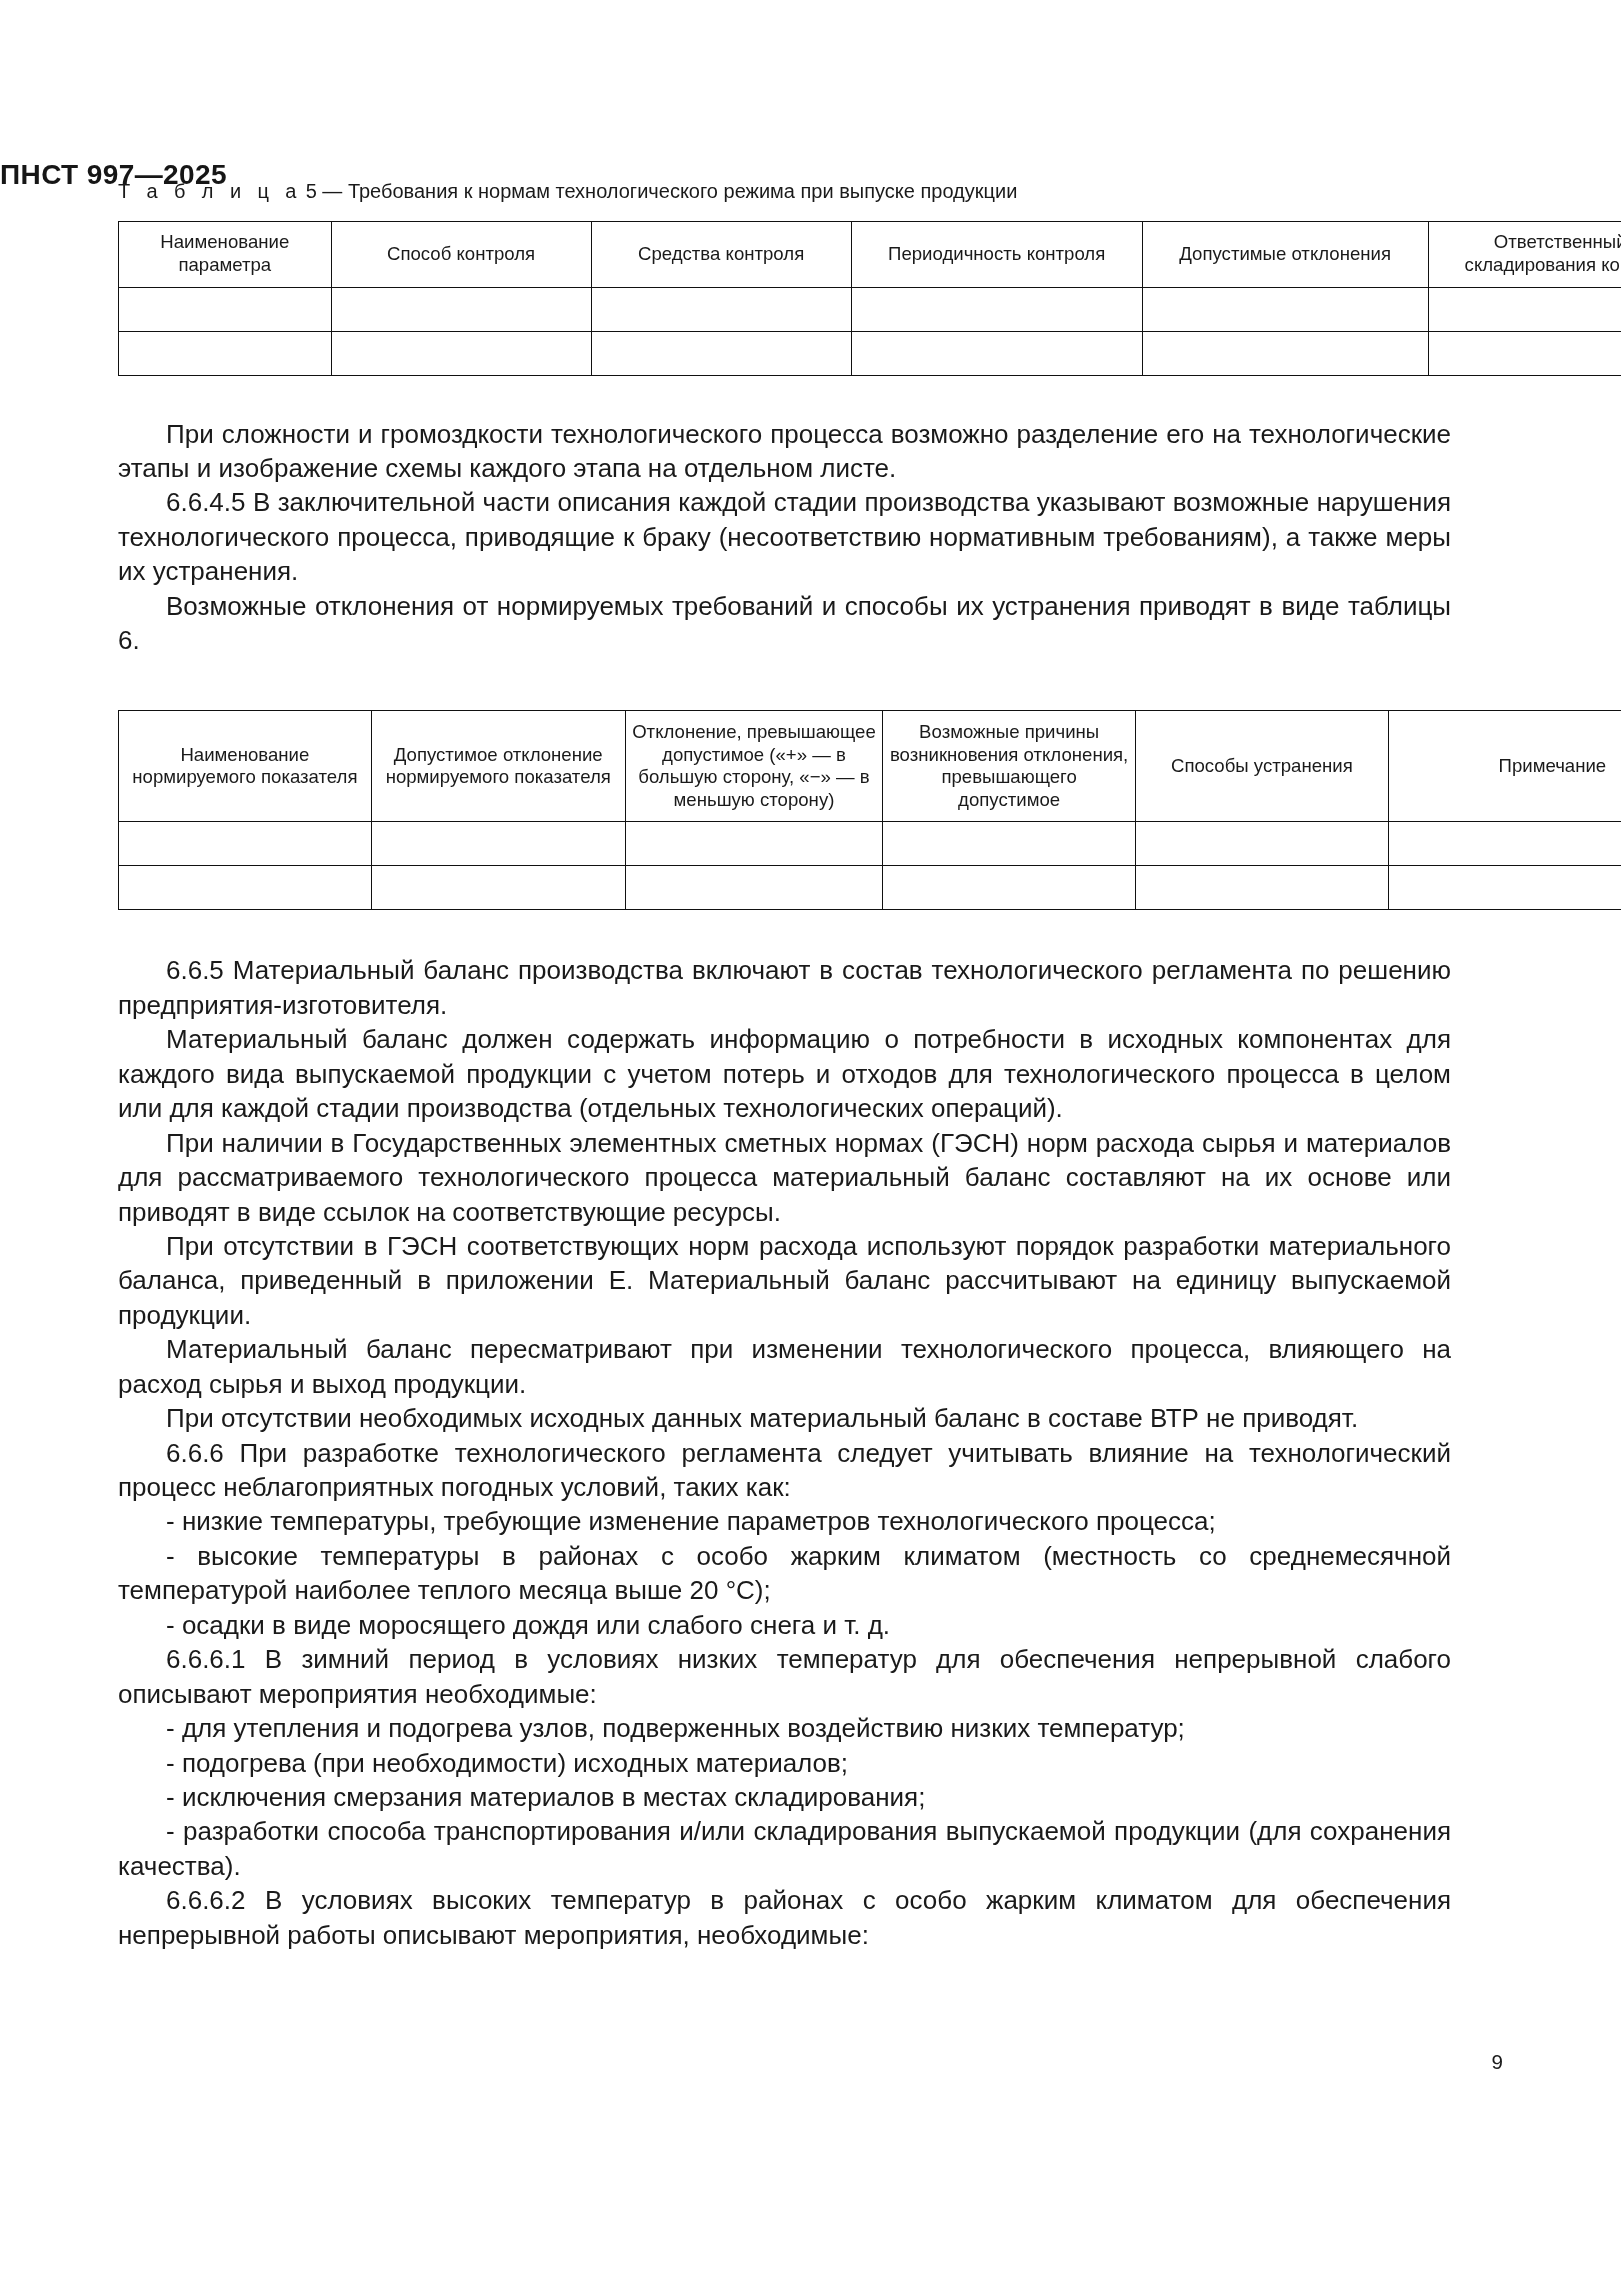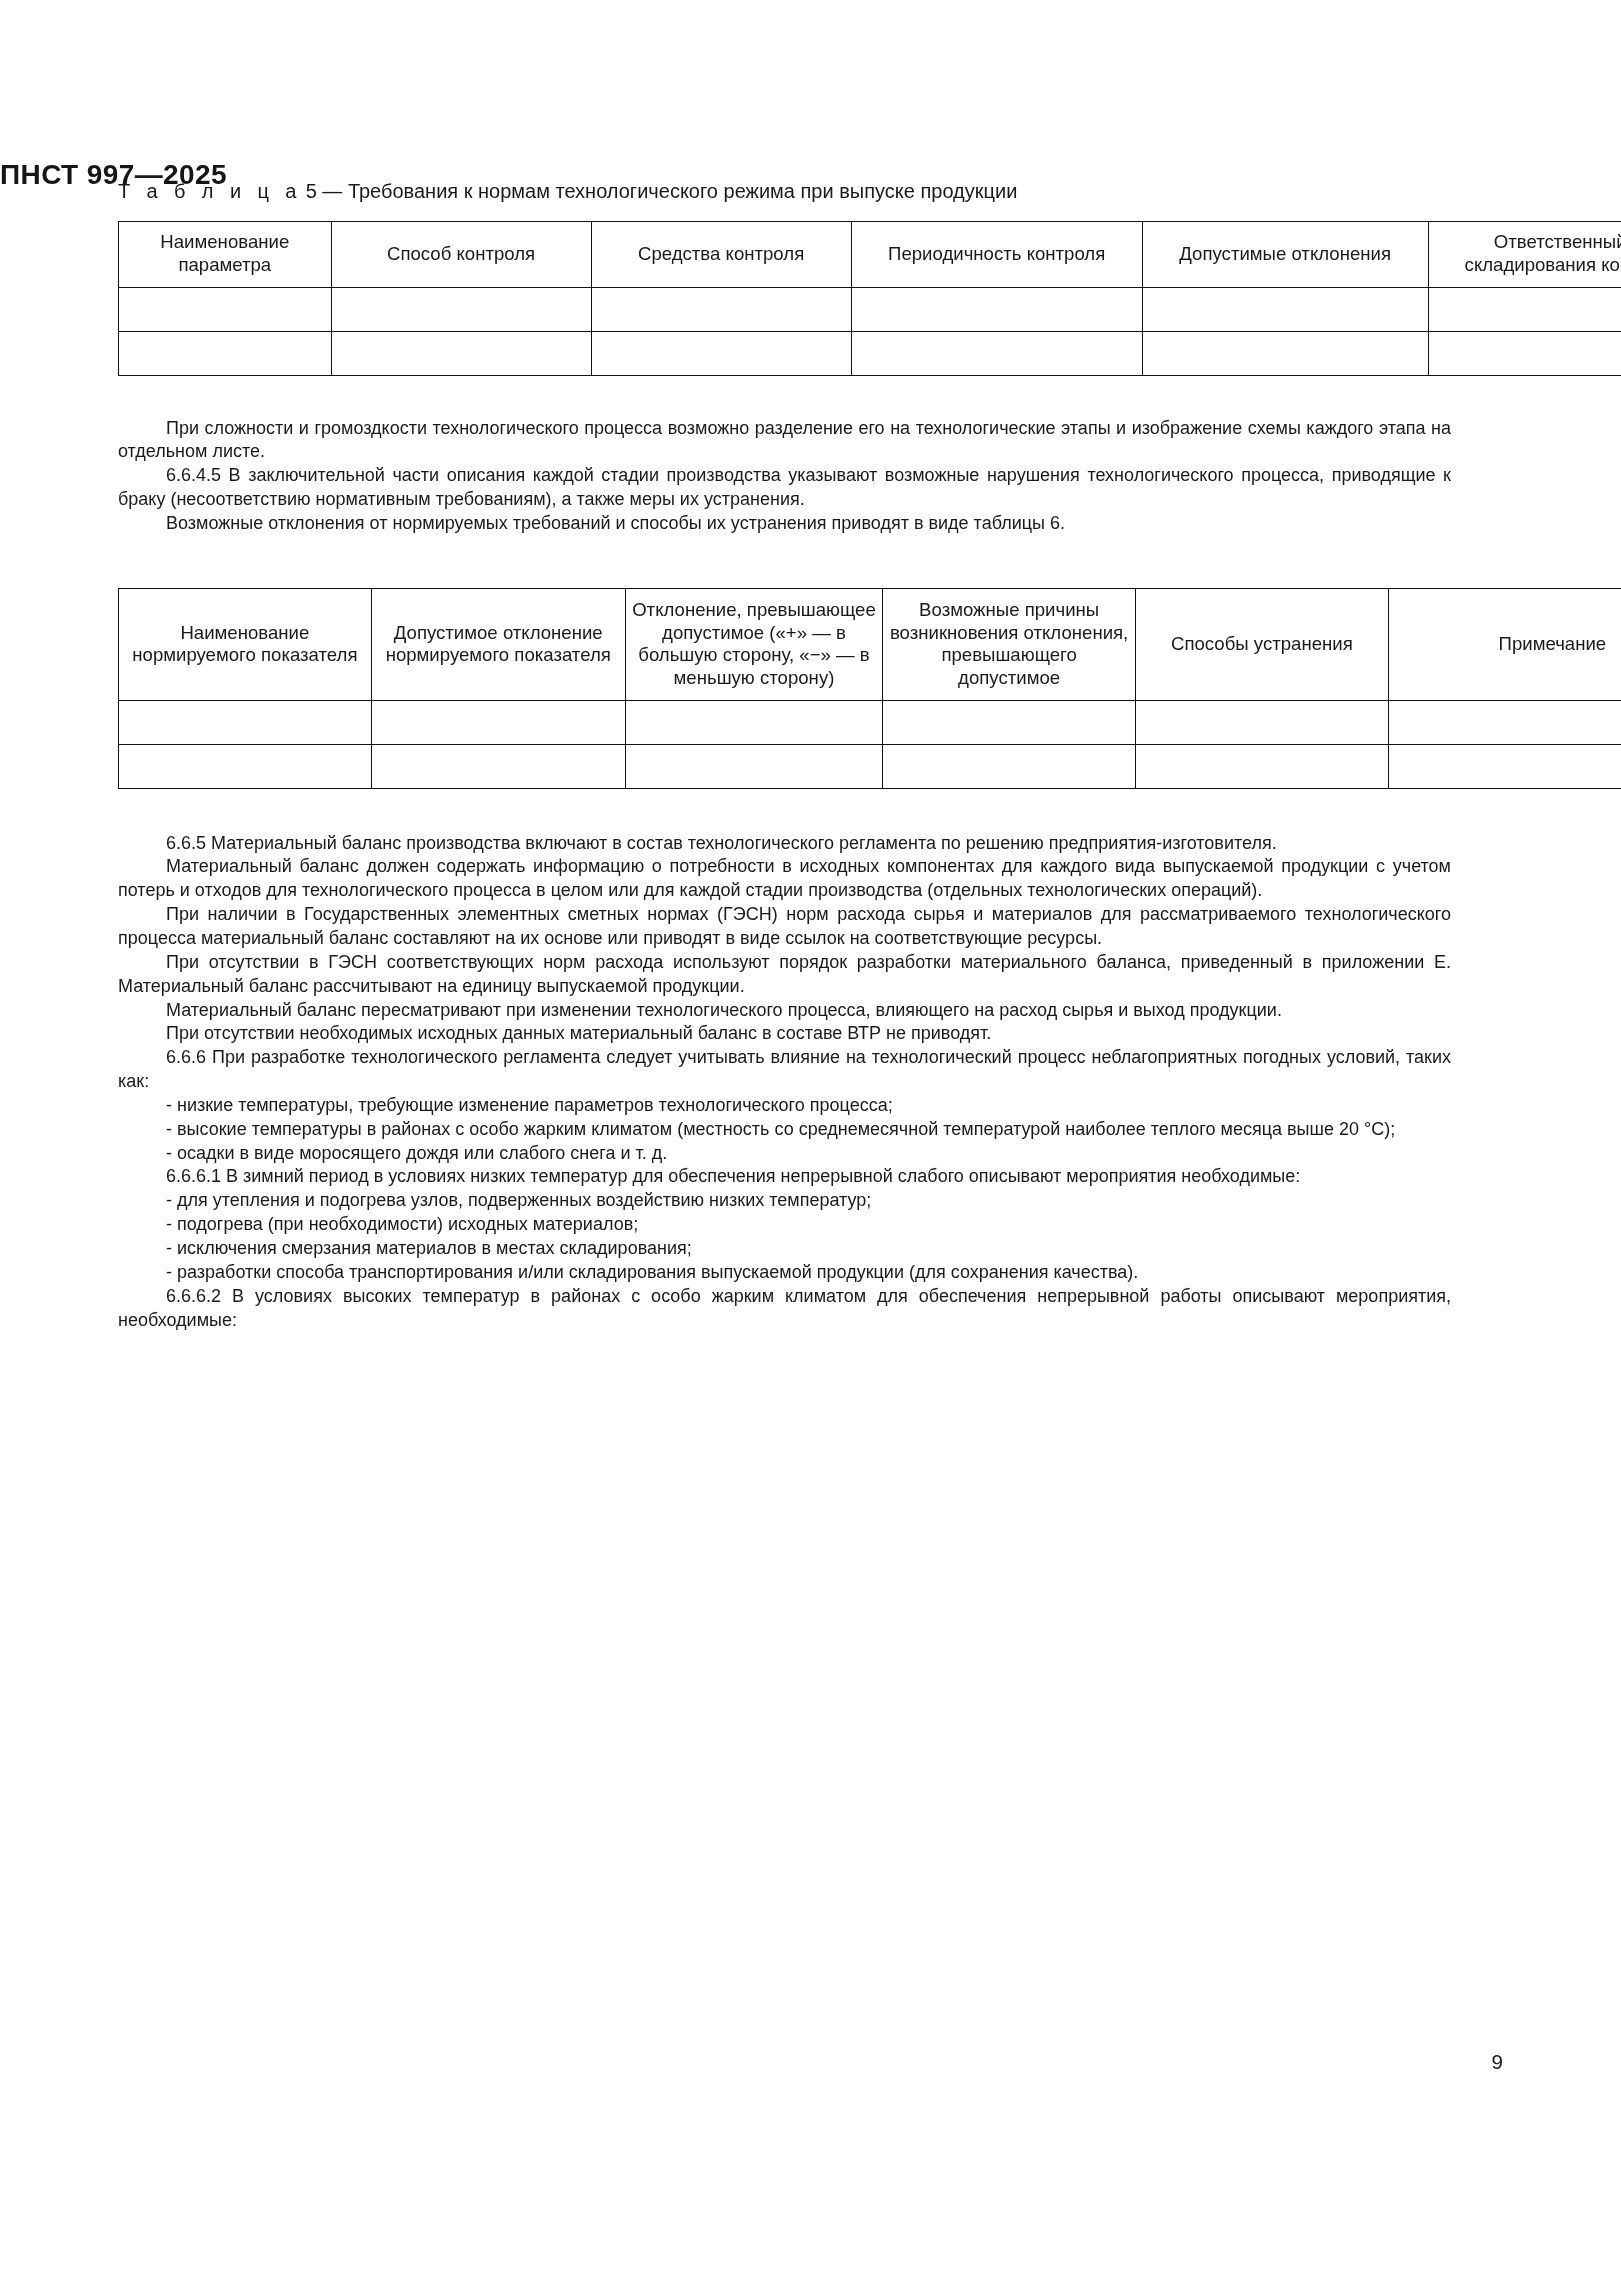--- a/index.html
+++ b/index.html
@@ -72,21 +72,21 @@
   table.doc-table th {
     padding: 9.8px 5.9px;
   }
   table.doc-table td.empty-cell {
     height: 43px;
   }
 
   
   p.body-par {
     margin: 0;
-    font-size: 18px;
+    font-size: 26px;
     line-height: 1.325;
     text-align: justify;
     text-indent: 48px;
     color: #1a1a1a;
     hyphens: none;
   }
   p.body-par.dash-item {
     text-indent: 48px;
   }
 

